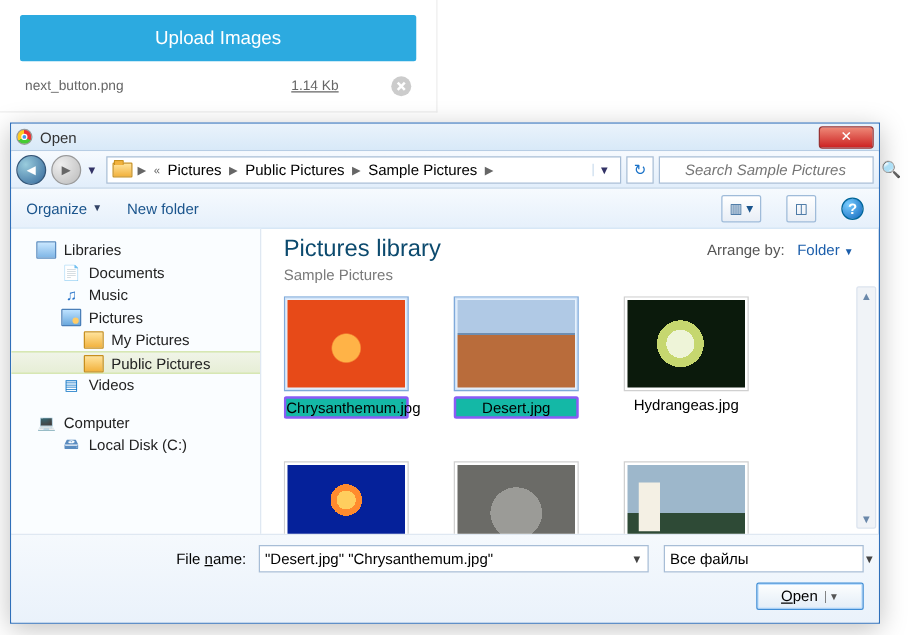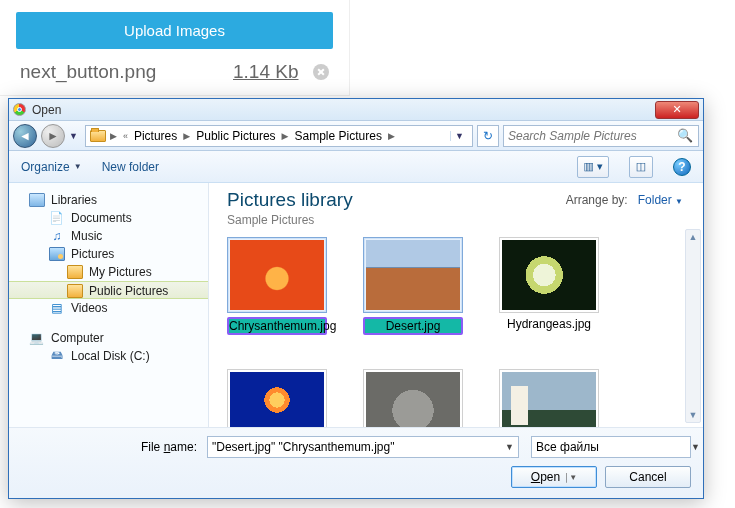--- a/index.html
+++ b/index.html
@@ -1,21 +1,21 @@
 <!DOCTYPE html>
 <html><head>
 <meta charset="utf-8">
 <style>
   * { box-sizing: border-box; margin: 0; padding: 0; font-family: "Segoe UI", Tahoma, sans-serif; }
   body { background: #fff; width: 735px; height: 508px; position: relative; font-size: 12px; }
 
   
   .upload-area { padding: 12px 16px 0 16px; width: 350px; border: 1px solid #eee; border-top: none; border-left: none; }
   .upload-button { background: #2caae0; color: #fff; text-align: center; padding: 10px 0; font-size: 15px; font-weight: 500; border-radius: 2px; cursor: pointer; }
-  .file-row { display: flex; align-items: center; padding: 12px 4px; color: #666; font-size: 19px; }
+  .file-row { display: flex; align-items: center; padding: 12px 4px; color: #666; font-size: 11px; }
   .file-row .name { flex: 1; }
   .file-row .size { width: 80px; text-decoration: underline; }
   .close-x { width: 16px; height: 16px; border-radius: 50%; background: #ccc; position: relative; cursor: pointer; }
   .close-x::before, .close-x::after { content:""; position:absolute; width:8px; height:2px; background:#fff; top:7px; left:4px; }
   .close-x::before { transform: rotate(45deg); }
   .close-x::after { transform: rotate(-45deg); }
 
   
   .dialog { position: absolute; top: 98px; left: 8px; width: 696px; height: 401px;
     border: 1px solid #2f6fb9; background: #fff;
@@ -30,21 +30,21 @@
   .navbtn { width:24px; height:24px; border-radius:50%; background: radial-gradient(circle at 30% 30%, #9cd, #369); border:1px solid #357; color:#fff; display:flex; align-items:center; justify-content:center; cursor:pointer; font-size:12px;}
   .navbtn.fwd { background: radial-gradient(circle at 30% 30%, #eee, #bbb); border-color:#999; color:#666;}
   .navdrop{ width:12px; color:#336; cursor:pointer; font-size:9px;}
   .addressbar { flex:1; height:22px; border:1px solid #a7bdd6; background:#fff; display:flex; align-items:center; padding:0 4px; font-size:12px; gap:2px; }
   .folder-icon { width:16px; height:12px; background: linear-gradient(#ffe39b,#f2b23e); border:1px solid #c78f1d; border-radius:1px; display:inline-block; position:relative;}
   .folder-icon::before{content:"";position:absolute;top:-3px;left:0;width:6px;height:3px;background:#f2b23e;border:1px solid #c78f1d;border-bottom:none;border-radius:1px 1px 0 0;}
   .crumb { padding: 0 2px; cursor:pointer;}
   .crumb-sep { color:#666; padding:0 2px; font-size:9px;}
   .addr-drop { width:18px; text-align:center; color:#336; cursor:pointer; border-left:1px solid #cde; font-size:9px;}
   .refresh { width:22px; height:22px; border:1px solid #a7bdd6; background:#fff; display:flex; align-items:center; justify-content:center; color:#1a72c8; cursor:pointer;}
-  .searchbox { width:196px; height:22px; border:1px solid #a7bdd6; background:#fff; display:flex; align-items:center; padding:0 4px;}
+  .searchbox { width:172px; height:22px; border:1px solid #a7bdd6; background:#fff; display:flex; align-items:center; padding:0 20px;}
   .searchbox input { border:none; outline:none; flex:1; font-size:12px; font-style:italic; color:#888; background:transparent;}
   .search-icon { color:#1a72c8; cursor:pointer; font-size:13px;}
 
   .toolbar { height: 32px; background: linear-gradient(#f6fafe,#e6f0fb); border-bottom:1px solid #cadff3; display:flex; align-items:center; padding:0 12px; gap:20px;}
   .toolbar .tb { color:#1b558d; cursor:pointer; display:flex; align-items:center; gap:4px;}
   .toolbar .spacer{flex:1;}
   .viewbtn { width:32px; height:22px; border:1px solid #9fbbd9; background:linear-gradient(#fff,#e8eef6); border-radius:2px; display:flex;align-items:center;justify-content:center; cursor:pointer; color:#1b558d; font-size:11px;}
   .helpbtn { width:18px; height:18px; border-radius:50%; background:radial-gradient(circle at 30% 30%,#7cf,#16b); color:#fff; display:flex;align-items:center;justify-content:center; font-size:12px; font-weight:bold; cursor:pointer; border:1px solid #069;}
 
   .body { flex:1; display:flex; min-height:0; }
@@ -273,17 +273,16 @@
         <input readonly="" value="Все файлы" style="">
         <span class="drop">▼</span>
       </div>
     </div>
     <div class="btn-row">
       <div class="btn primary">
           <u>O</u>
           <span>pen</span>
           <span class="dd">│▼</span>
         </div>
-      <div class="btn">Cancel</div>
     </div>
   </div>
 
 </div>
 
 </body></html>

